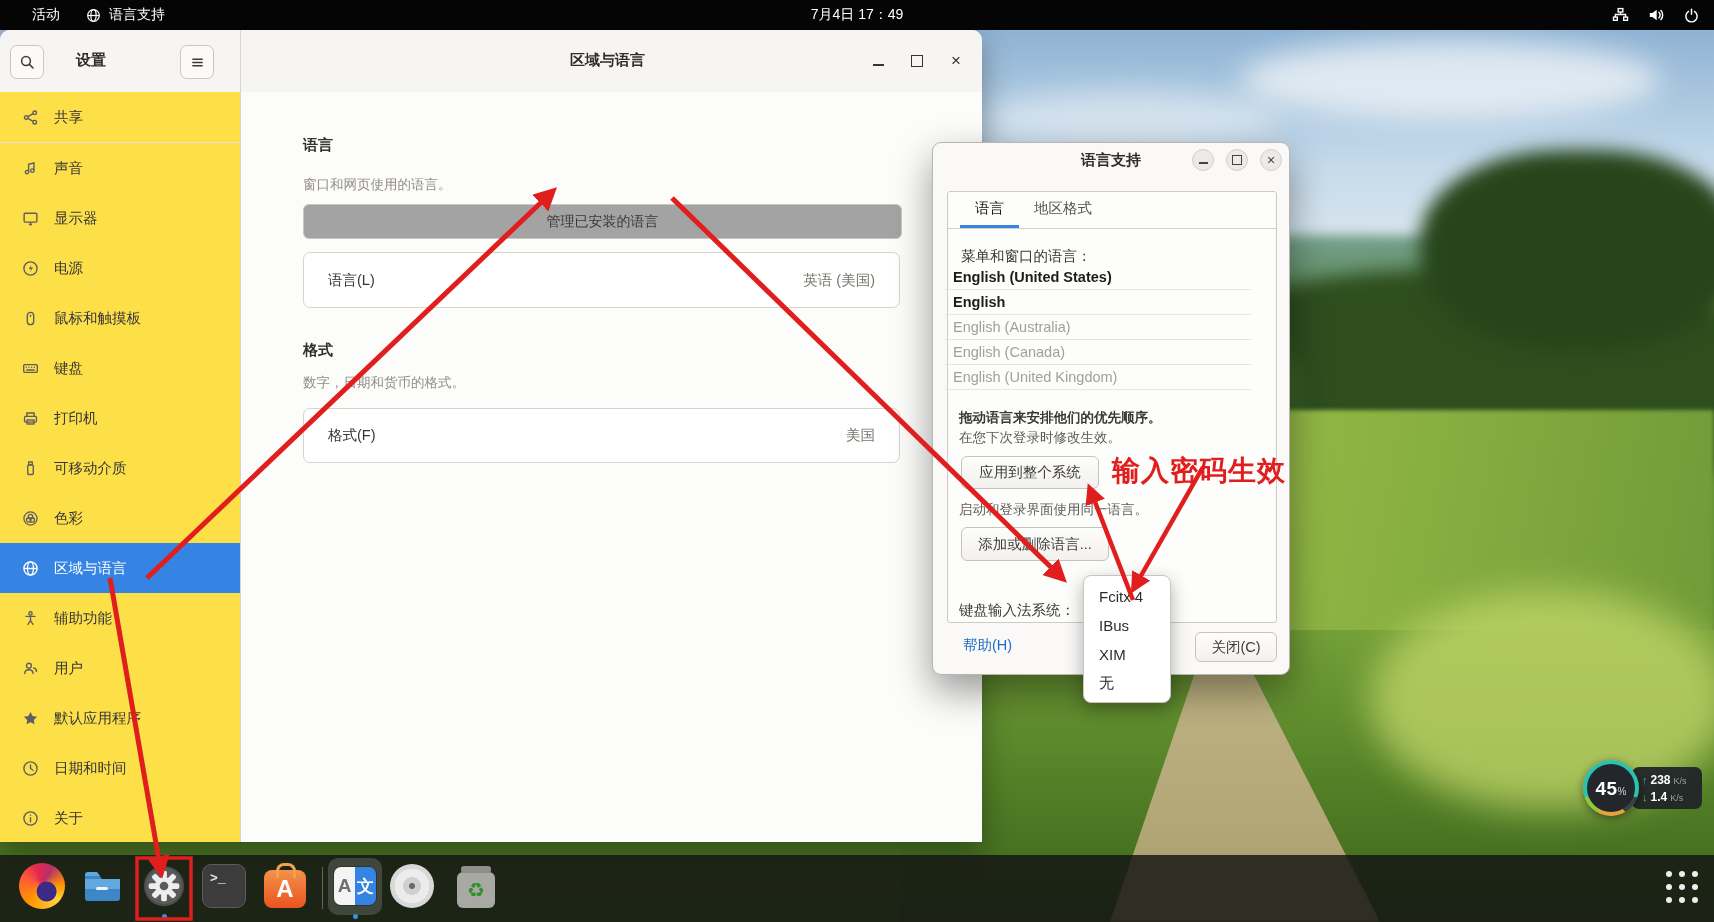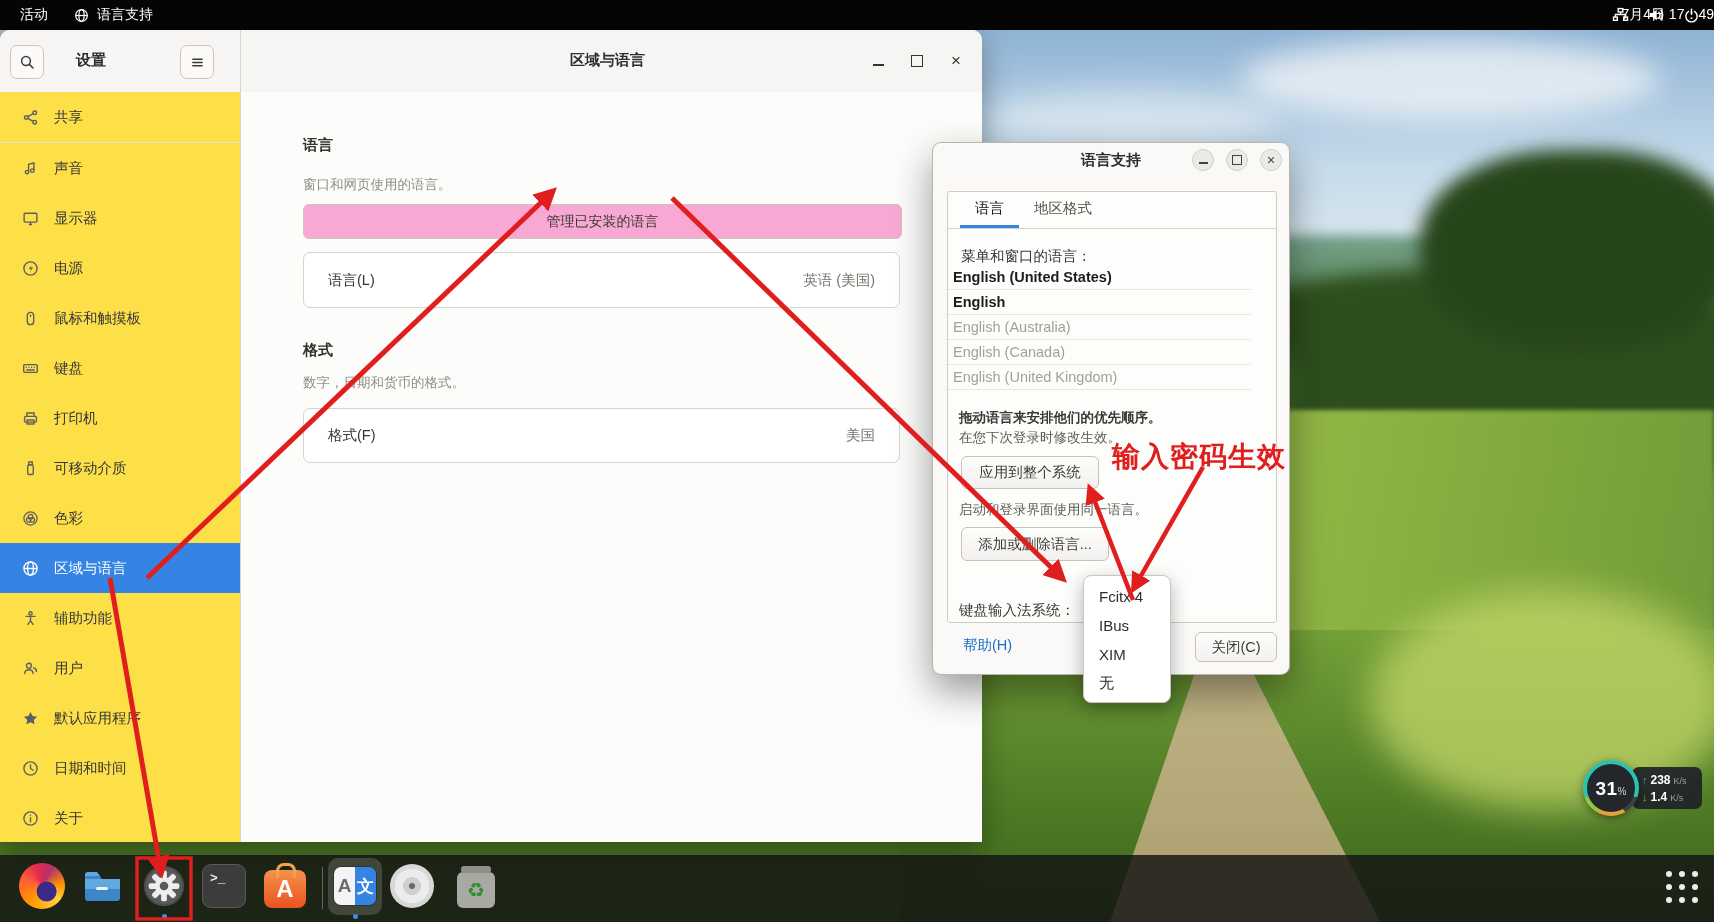--- a/index.html
+++ b/index.html
@@ -18,23 +18,23 @@
   .wp-forest{background:#2e4e1e;border-radius:45%;filter:blur(9px);}
   .wp-meadow{left:900px;top:380px;width:814px;height:280px;background:linear-gradient(100deg,#a7c455,#8fb544 50%,#6f9a37);filter:blur(2px);}
   .wp-fg{left:900px;top:600px;width:814px;height:292px;background:linear-gradient(180deg,#74a038,#517e26 55%,#3c641d);}
   .wp-sun{left:1370px;top:560px;width:360px;height:220px;background:#c4d86a;border-radius:50%;filter:blur(18px);opacity:.75;}
   .wp-path{left:1080px;top:610px;width:300px;height:282px;background:linear-gradient(180deg,#cbb98f,#b7a477);
            clip-path:polygon(42% 0,52% 0,100% 100%,10% 100%);filter:blur(1.5px);opacity:.9;}
 
   
   .topbar{left:0;top:0;width:1714px;height:30px;background:#050505;color:#fff;z-index:70;
           display:flex;align-items:center;font-size:14px;}
-  .tb-left{display:flex;align-items:center;gap:26px;padding-left:20px;}
+  .tb-left{display:flex;align-items:center;gap:26px;padding-left:32px;}
   .tb-app{display:flex;align-items:center;gap:8px;}
-  .tb-clock{position:absolute;left:0;right:0;text-align:right;pointer-events:none;}
+  .tb-clock{position:absolute;left:0;right:0;text-align:center;pointer-events:none;}
   .tb-right{margin-left:auto;display:flex;align-items:center;gap:18px;padding-right:14px;}
 
   
   .win{left:0;top:30px;width:982px;height:812px;z-index:10;background:#fcfcfb;
        border-radius:10px 10px 0 0;box-shadow:0 10px 30px rgba(0,0,0,.35);}
   .win-header{position:absolute;left:0;top:0;width:982px;height:62px;background:#f6f5f4;
               border-bottom:1px solid #d5d0cb;border-radius:10px 10px 0 0;}
   .hbtn{position:absolute;width:32px;height:32px;top:15px;border:1px solid #ccc6c0;border-radius:7px;
         background:#fbfaf9;display:flex;align-items:center;justify-content:center;color:#3b3a37;}
   .win-title{position:absolute;top:21px;font-weight:bold;font-size:15px;color:#2e2d2b;}
@@ -48,21 +48,21 @@
   .sb-item{height:50px;display:flex;align-items:center;gap:15px;padding-left:22px;
            font-size:14.5px;color:#36353a;box-sizing:border-box;}
   .sb-item svg{color:#5e5c64;flex:0 0 auto;}
   .sb-item.selected{background:#3584e4;color:#fff;}
   .sb-item.selected svg{color:#fff;}
   .sb-sep{height:1px;background:#e5e2de;margin:0;}
 
   .main{position:absolute;left:241px;top:62px;width:741px;height:750px;background:#fcfcfb;}
   .sec-h{position:absolute;font-size:15px;font-weight:bold;color:#32312e;}
   .sec-sub{position:absolute;font-size:13.5px;color:#928d87;font-family:Liberation Serif, serif;}
-  .wide-btn{position:absolute;left:62px;width:597px;height:33px;background:#f9a8d4;border:1px solid #ccc6c0;
+  .wide-btn{position:absolute;left:62px;width:597px;height:33px;background:#a3a3a3;border:1px solid #ccc6c0;
             border-radius:6px;display:flex;align-items:center;justify-content:center;font-size:14px;color:#3b3a37;}
   .card{position:absolute;left:62px;width:597px;background:#fff;border:1px solid #d8d3cd;border-radius:7px;
         display:flex;align-items:center;justify-content:space-between;padding:16px 24px;box-sizing:border-box;}
   .card .lab{font-size:14.5px;color:#36353a;}
   .card .val{font-size:14.5px;color:#7a766f;}
 
   
   .dialog{left:932px;top:142px;width:358px;height:533px;background:#faf9f8;z-index:20;
           border:1px solid #b9b5b0;border-radius:9px;box-shadow:0 16px 38px rgba(0,0,0,.4);box-sizing:border-box;}
   .dlg-title{position:absolute;left:0;top:0;width:100%;height:34px;display:flex;align-items:center;justify-content:center;
@@ -132,21 +132,21 @@
   .mon-in .pu{font-size:10px;color:#d7d7d7;}
   .mon-pill{left:1632px;top:767px;width:70px;height:42px;background:rgba(30,34,38,.92);border-radius:7px;z-index:5;
             display:flex;flex-direction:column;justify-content:center;gap:3px;padding-left:10px;box-sizing:border-box;}
   .mon-row{display:flex;align-items:baseline;gap:3px;font-size:12px;color:#fff;font-weight:bold;}
   .mon-row .arr{font-size:11px;font-weight:bold;}
   .mon-row .up{color:#3fa7f5;} .mon-row .dn{color:#58c14d;}
   .mon-row .unit{font-size:9px;color:#9aa0a6;font-weight:normal;}
 
   
   .overlay{position:absolute;left:0;top:0;z-index:60;pointer-events:none;}
-  .red-note{left:1112px;top:438px;font-size:28px;font-weight:bold;color:#e01e1e;z-index:60;letter-spacing:1px;}
+  .red-note{left:1112px;top:452px;font-size:28px;font-weight:bold;color:#e01e1e;z-index:60;letter-spacing:1px;}
 </style>
 </head>
 <body>
 
 <div class="stage">
 
   <div class="wallpaper">
     <div class="wp wp-sky"></div>
     <div class="wp wp-cloud" style="left:1240px;top:10px;width:420px;height:80px;"></div>
     <div class="wp wp-cloud" style="left:980px;top:60px;width:300px;height:60px;opacity:.5;"></div>
@@ -167,21 +167,21 @@
         <span class="unit">K/s</span>
     </div>
     <div class="mon-row">
       <span class="arr dn">↓</span>
       <span>1.4</span>
         <span class="unit">K/s</span>
     </div>
   </div>
   <div class="abs mon-ring">
     <div class="mon-in">
-      <span class="pct">31</span>
+      <span class="pct">45</span>
         <span class="pu">%</span>
     </div>
   </div>
 
   <div class="abs win">
     <div class="win-header">
       <div class="hbtn" style="left:10px;">
         <svg class="icon" width="16" height="16" viewBox="0 0 16 16" fill="none" stroke="#3b3a37" stroke-width="1.5" stroke-linecap="round">
             <circle cx="7" cy="7" r="4.4"></circle>
             <path d="M10.4 10.4 L14 14"></path>

